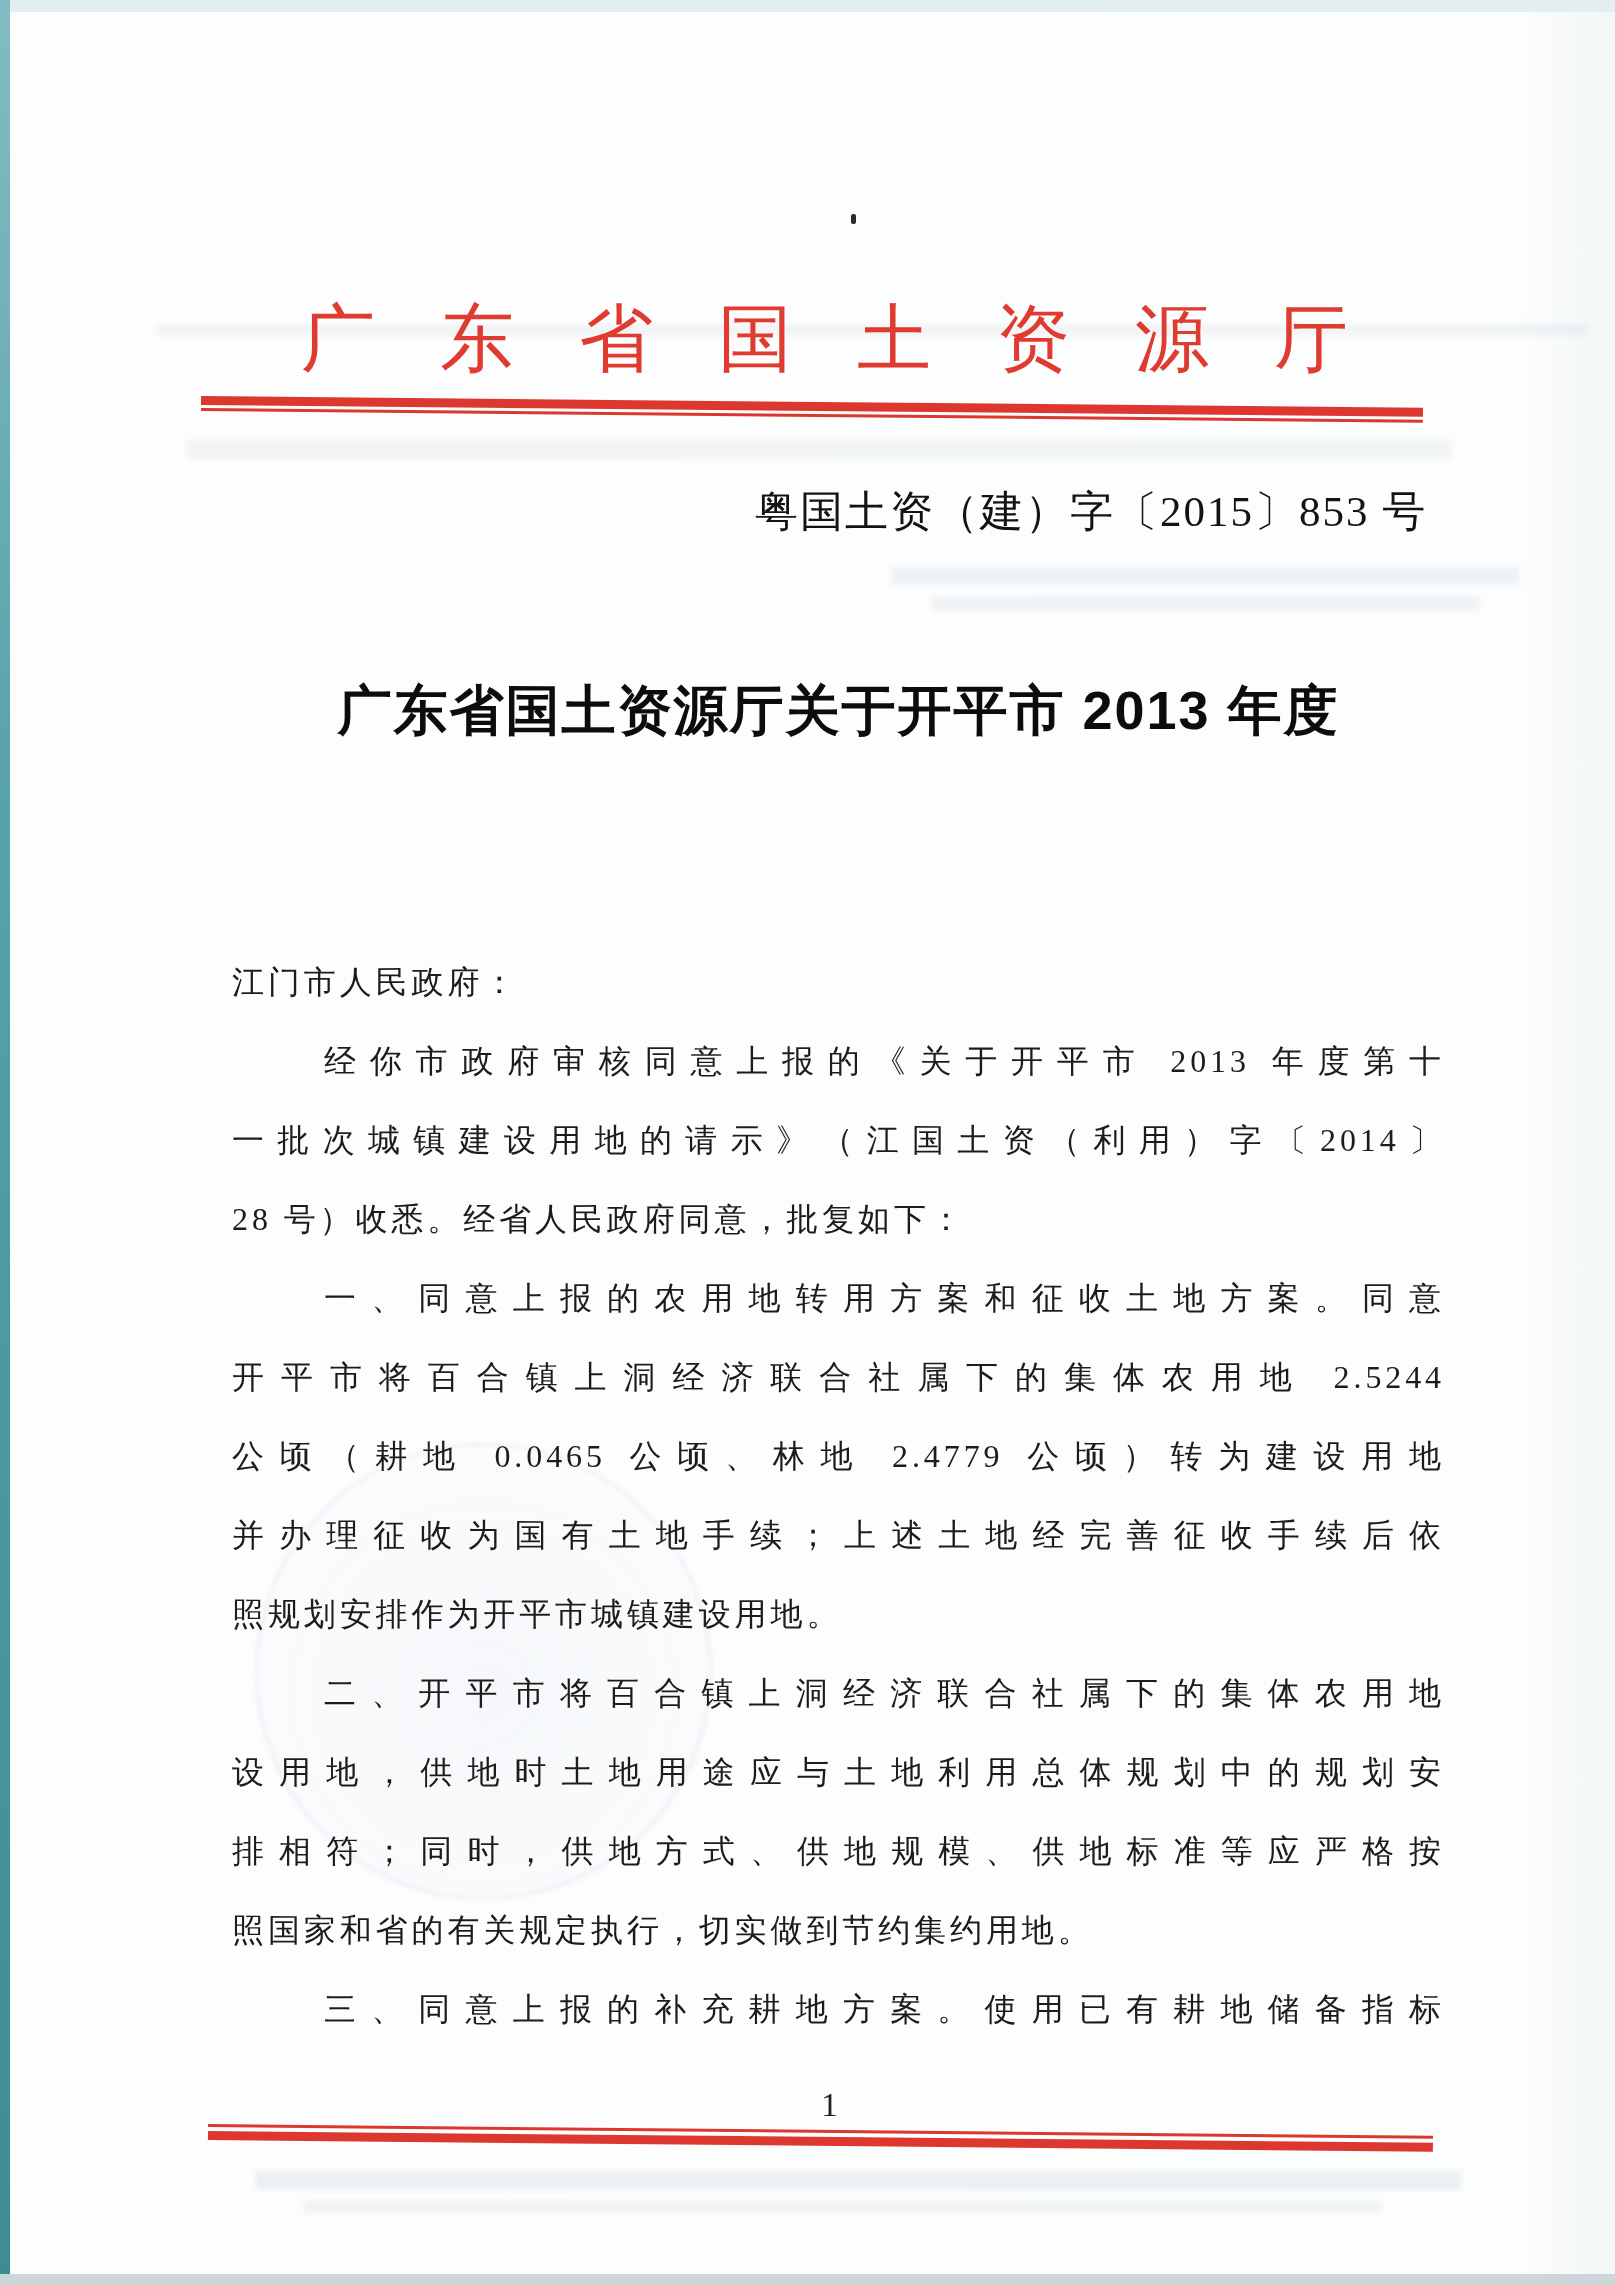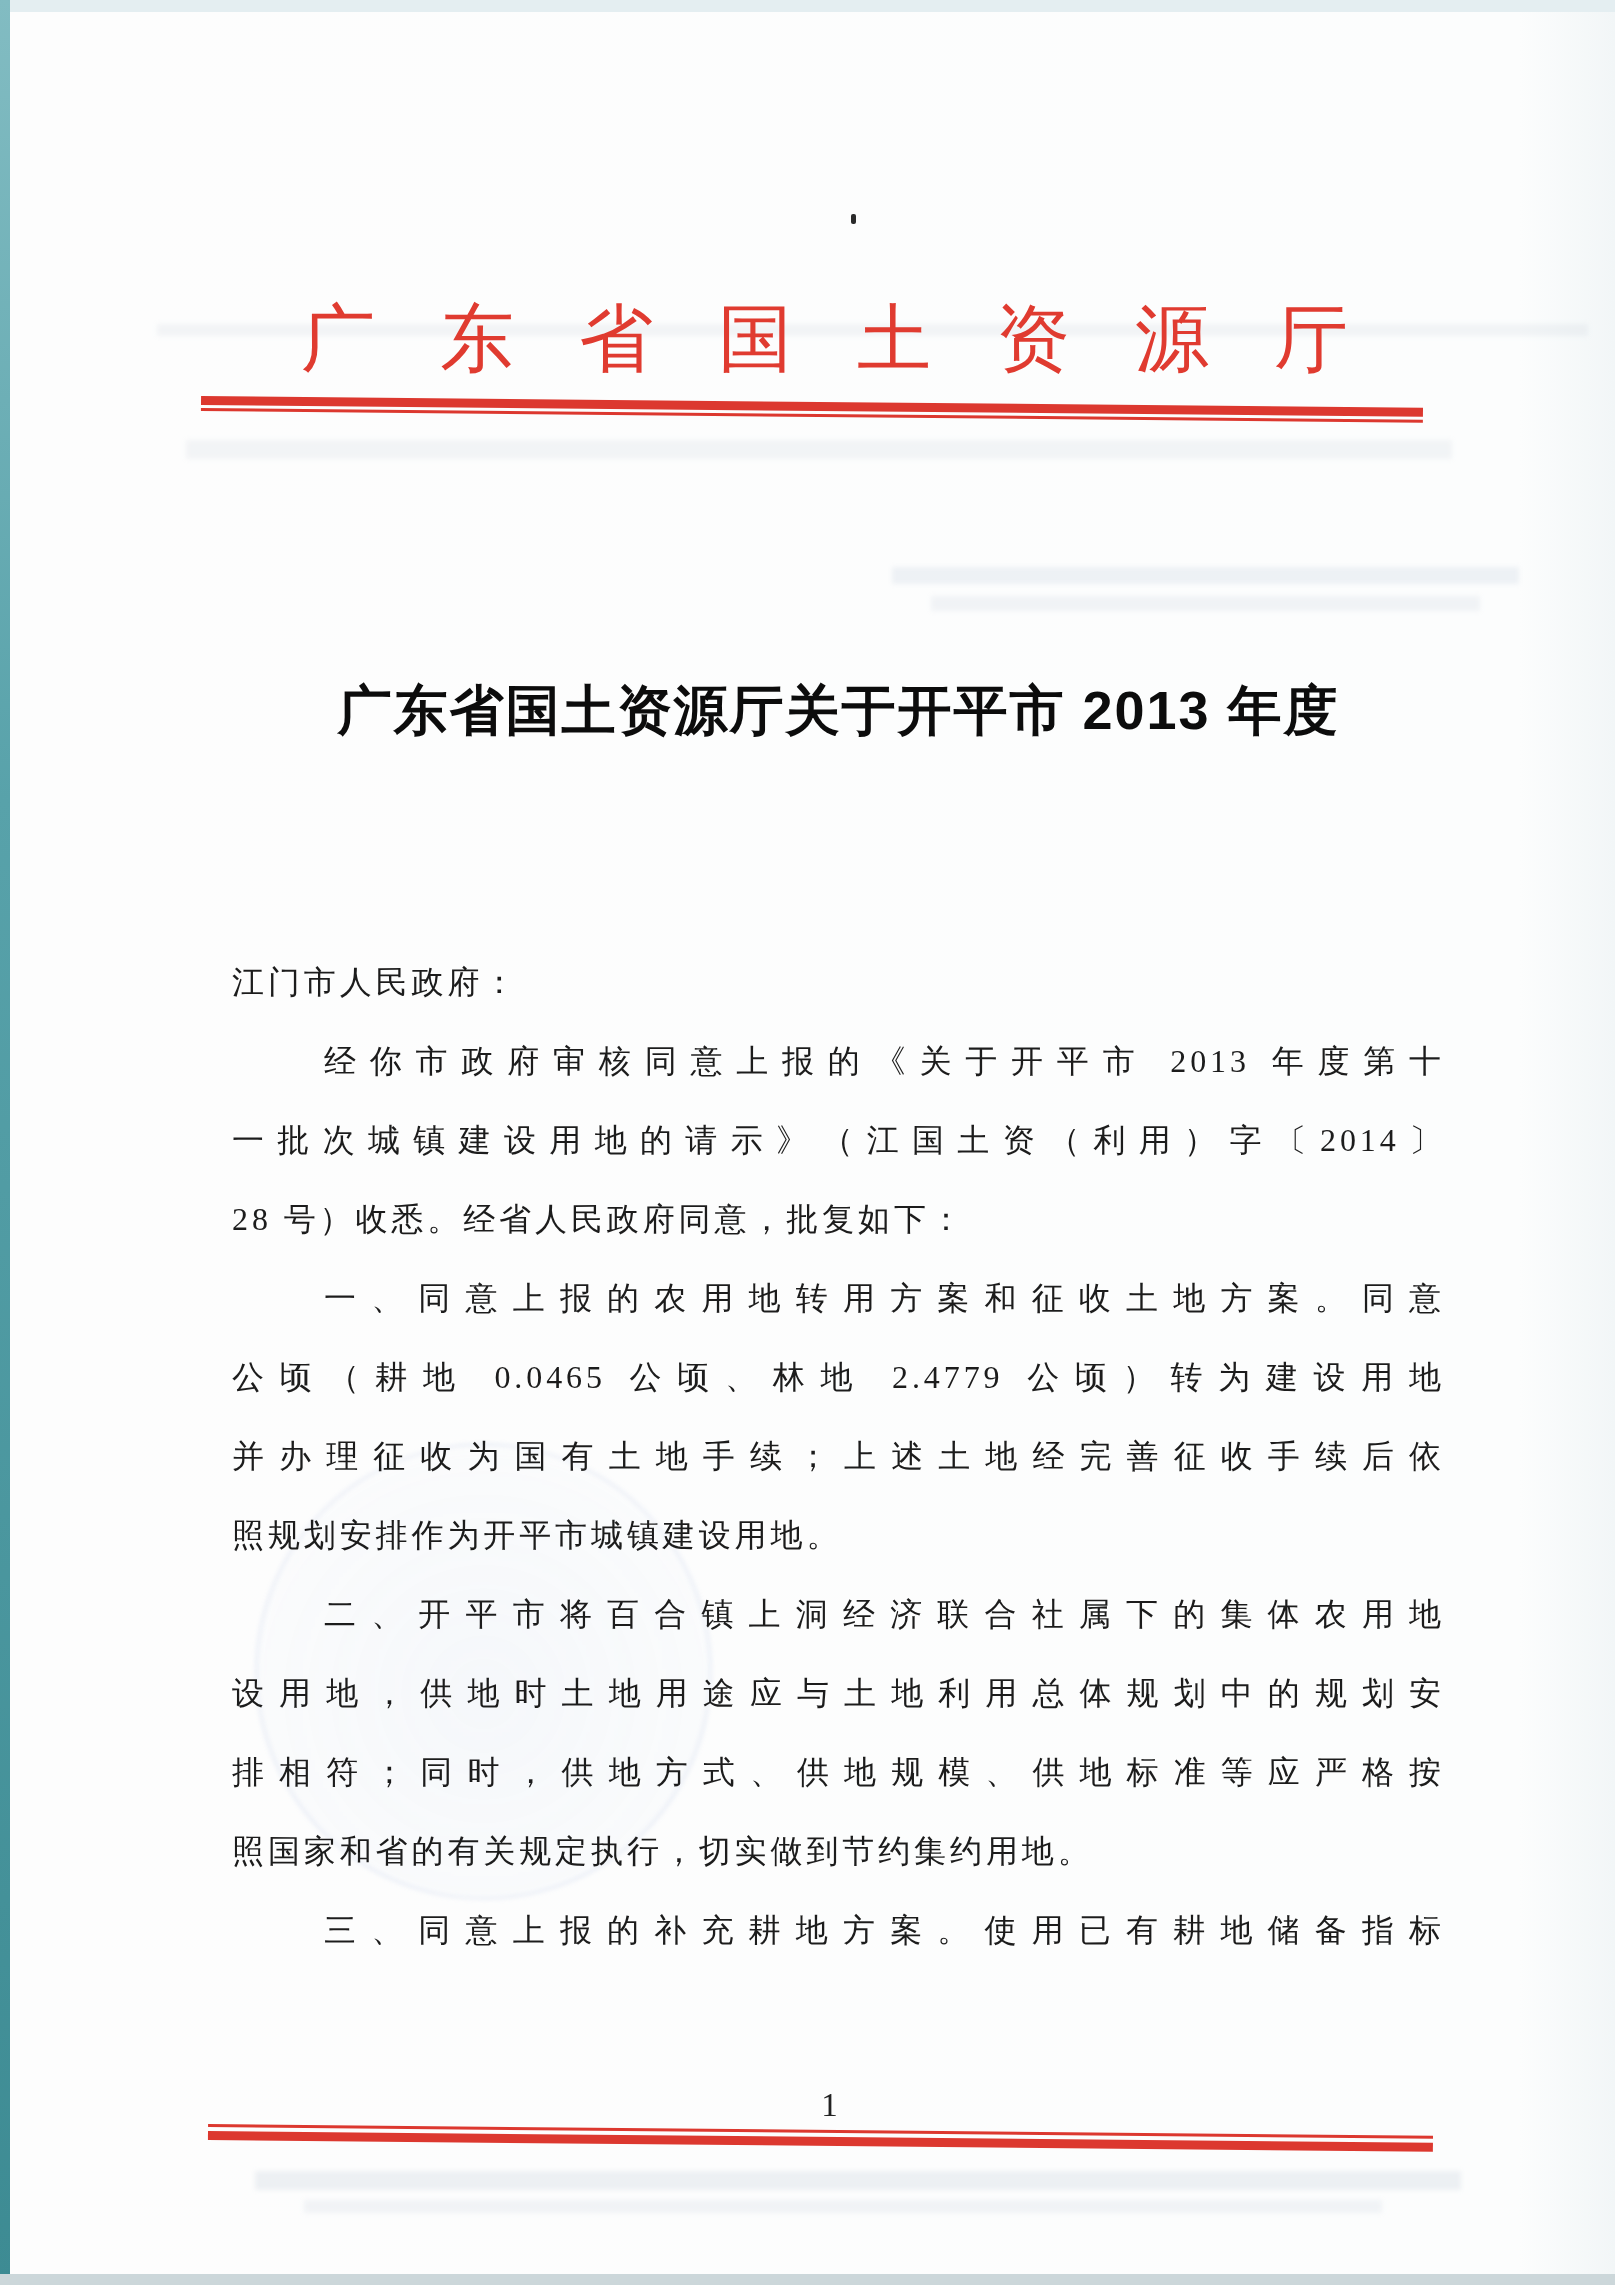--- a/index.html
+++ b/index.html
@@ -96,31 +96,33 @@
   </div>
 
   <div class="agency">广东省国土资源厅</div>
 
   <div class="rule rule-top">
     <div class="b1"></div>
     <div class="g"></div>
     <div class="b2"></div>
   </div>
 
+  <div class="doc-number">粤国土资（建）字〔2015〕853 号</div>
 
   <div class="doc-title">
     <div>广东省国土资源厅关于开平市 2013 年度</div>
   </div>
 
   <div class="body-text">
     <div class="line">江门市人民政府：</div>
     <div class="line j ind">经你市政府审核同意上报的《关于开平市 2013 年度第十</div>
     <div class="line j">一批次城镇建设用地的请示》（江国土资（利用）字〔2014〕</div>
     <div class="line">28 号）收悉。经省人民政府同意，批复如下：</div>
     <div class="line j ind">一、同意上报的农用地转用方案和征收土地方案。同意</div>
+    <div class="line j">开平市将百合镇上洞经济联合社属下的集体农用地 2.5244</div>
     <div class="line j">公顷（耕地 0.0465 公顷、林地 2.4779 公顷）转为建设用地</div>
     <div class="line j">并办理征收为国有土地手续；上述土地经完善征收手续后依</div>
     <div class="line">照规划安排作为开平市城镇建设用地。</div>
     <div class="line j ind">二、开平市将百合镇上洞经济联合社属下的集体农用地</div>
     <div class="line j">设用地，供地时土地用途应与土地利用总体规划中的规划安</div>
     <div class="line j">排相符；同时，供地方式、供地规模、供地标准等应严格按</div>
     <div class="line">照国家和省的有关规定执行，切实做到节约集约用地。</div>
     <div class="line j ind">三、同意上报的补充耕地方案。使用已有耕地储备指标</div>
   </div>
 

